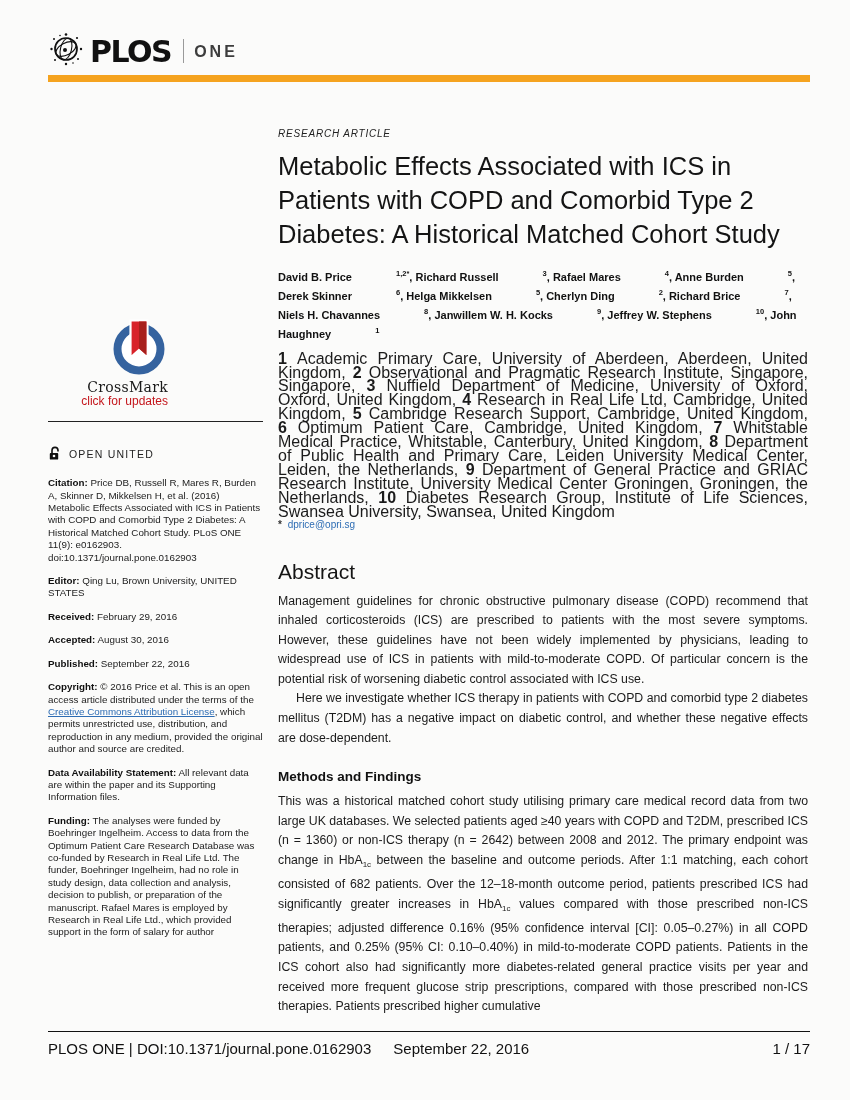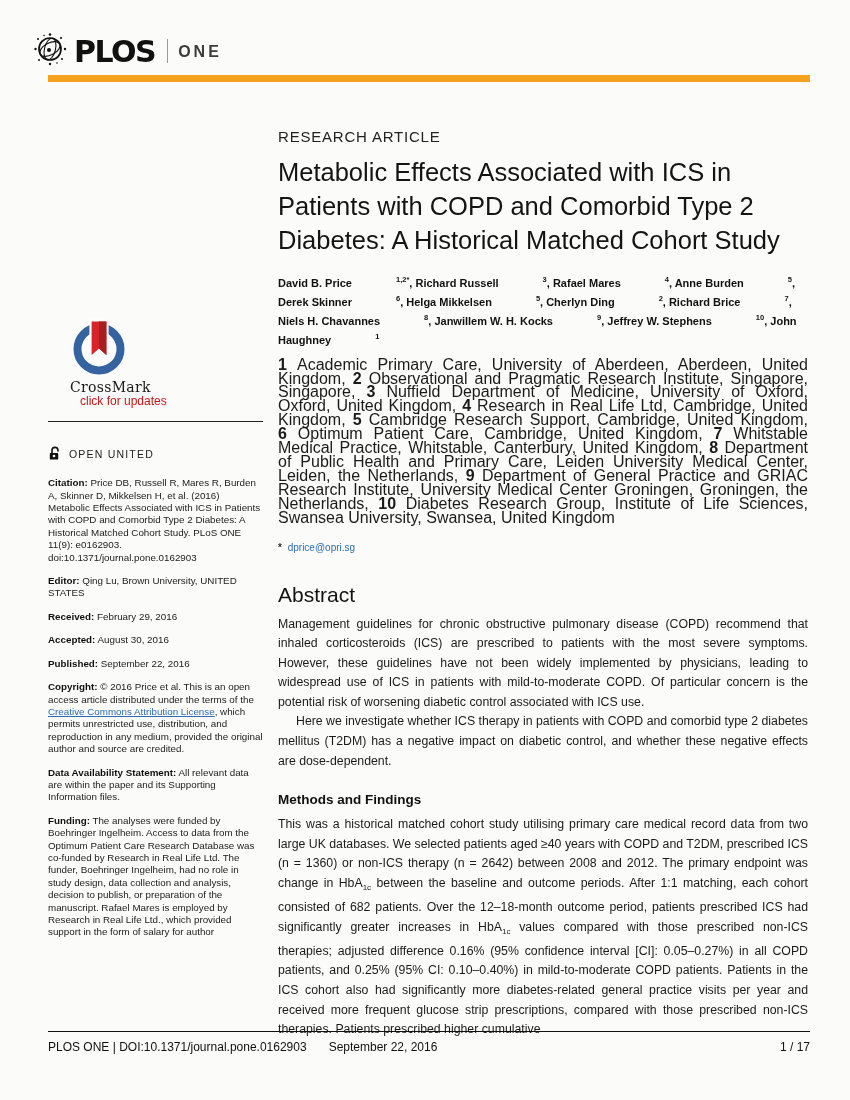--- a/index.html
+++ b/index.html
@@ -3,56 +3,56 @@
 <meta charset="utf-8">
 <style>
   * { margin:0; padding:0; box-sizing:border-box; }
   html,body { background:#e8e8e8; }
   .page {
     position:relative; width:850px; height:1100px; margin:0 auto;
     background:#fbfbfa; font-family:"Liberation Sans", sans-serif; color:#1b1b1b;
     overflow:hidden;
   }
   
-  .masthead { position:absolute; left:32px; top:30px; display:flex; align-items:center; height:42px; }
+  .masthead { position:absolute; left:48px; top:30px; display:flex; align-items:center; height:42px; }
   .globe { margin-right:6px; }
   .plos-word { font-size:30px; font-weight:bold; letter-spacing:-1.5px; color:#111; font-family:"DejaVu Sans", sans-serif; }
   .mast-divider { width:1px; height:24px; background:#9a9a9a; margin:0 10px 0 12px; }
   .one-word { font-size:16px; font-weight:bold; letter-spacing:3px; color:#3d3d3d; margin-top:2px; }
   .accent-bar { position:absolute; left:48px; top:75px; width:762px; height:7px; }
   
   .sidebar { position:absolute; left:48px; top:318px; width:215px; font-size:9.8px; line-height:12.4px; }
-  .crossmark { display:block; width:120px; margin-left:22px; text-align:left; cursor:pointer; }
+  .crossmark { display:block; width:120px; margin-left:0; text-align:right; cursor:pointer; }
   .cm-label { font-family:"DejaVu Serif", serif; font-size:14px; color:#1a1a1a; margin-top:2px; letter-spacing:0.3px; }
   .cm-sub { font-size:12px; color:#c4161c; font-weight:normal; margin-top:1px; padding-left:10px; }
   .side-rule { border:none; border-top:1.3px solid #222; margin:14px 0 0 0; width:215px; }
   .oa-row { display:flex; align-items:center; margin:24px 0 16px 0; }
   .oa-text { font-size:10.5px; letter-spacing:1.2px; color:#222; margin-left:7px; }
   .side-entry { margin-bottom:11px; text-align:left; color:#222; }
   .side-entry b { color:#111; }
   .side-entry a { color:#2e6db4; text-decoration:underline; cursor:pointer; }
   
   .main { position:absolute; left:278px; top:128px; width:530px; }
-  .kicker { font-size:15px; letter-spacing:0.8px; color:#222; }
+  .kicker { font-size:10px; letter-spacing:0.8px; color:#222;font-style:italic; }
   .title { font-size:25.5px; line-height:34px; font-weight:normal; color:#141414; margin-top:10px; font-family:"Liberation Sans", sans-serif; }
   .authors { margin-top:15px; font-size:11px; font-weight:bold; line-height:15.5px; color:#111; }
   .authors sup { font-size:7.5px;margin-left:44px; }
   .affils { margin-top:9px; font-size:16px; line-height:13.9px; color:#1b1b1b; text-align:justify; }
   .affils b { font-weight:bold; }
-  .email-line { margin-top:17px; font-size:10px; }
+  .email-line { font-size:10px; }
   .email-star { font-weight:bold; color:#333; margin-right:3px; }
   .email-line a { color:#2e6db4; text-decoration:none; cursor:pointer; }
   .abstract-title { margin-top:30px; font-size:21px; font-weight:normal; color:#141414; }
   .sec-head { margin-top:21px; font-size:13.5px; font-weight:bold; color:#111; }
   .para { margin-top:8px; font-size:12.3px; line-height:19.6px; text-align:justify; color:#1b1b1b; }
   .para.indent { text-indent:18px; margin-top:0; }
   .para sub { font-size:8px; }
   
   .footer-rule { position:absolute; left:48px; top:1031px; width:762px; border:none; border-top:1.6px solid #111; }
-  .footer { position:absolute; left:48px; top:1040px; width:762px; display:flex; font-size:12px; color:#111; }
+  .footer { position:absolute; left:48px; top:1040px; width:762px; display:flex; font-size:15px; color:#111; }
   .footer .f-date { margin-left:22px; }
   .footer .f-page { margin-left:auto; }
 </style>
 </head>
 <body>
 
 <div class="page">
 
   <div class="masthead">
     <span class="globe">

